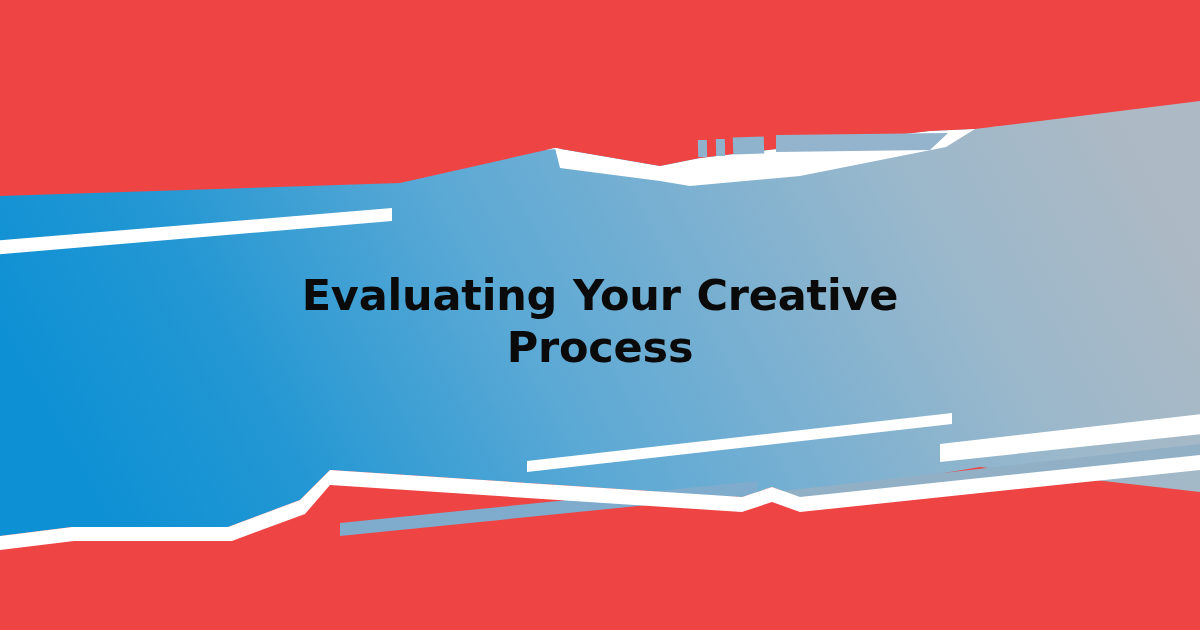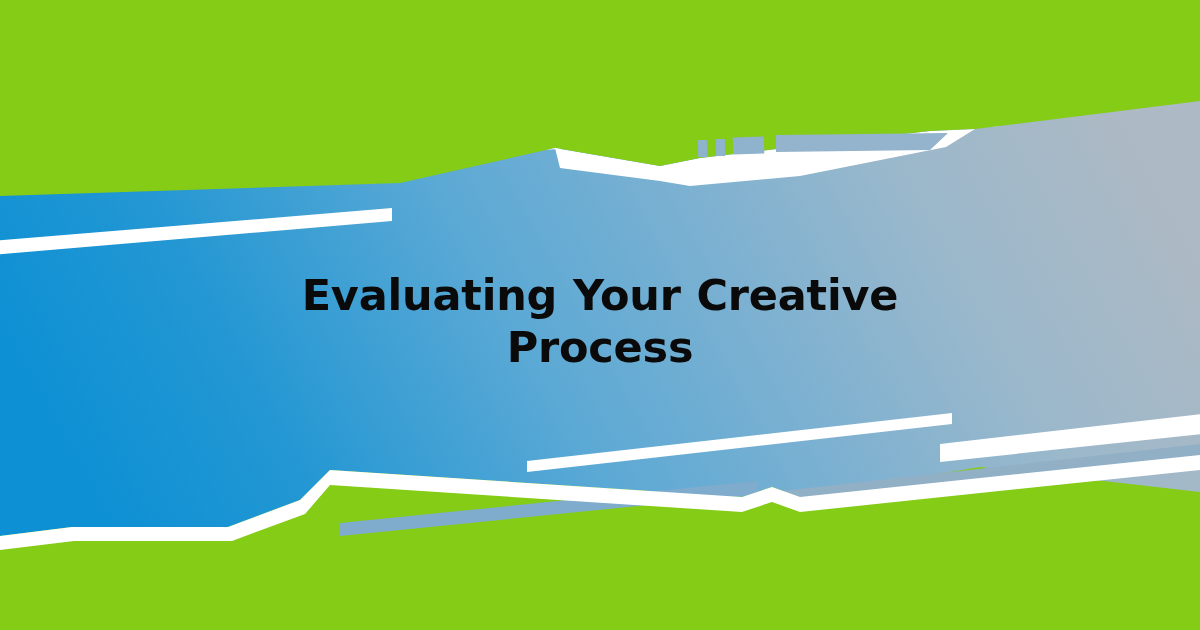--- a/index.html
+++ b/index.html
@@ -8,21 +8,21 @@
     padding: 0;
     background: #ffffff;
   }
   body {
     font-family: "DejaVu Sans", "Liberation Sans", sans-serif;
   }
   #banner {
     position: relative;
     width: 1200px;
     height: 630px;
-    background: #84cc16;
+    background: #ef4444;
     overflow: hidden;
   }
   #art {
     position: absolute;
     left: 0;
     top: 0;
     width: 1200px;
     height: 630px;
     display: block;
   }

